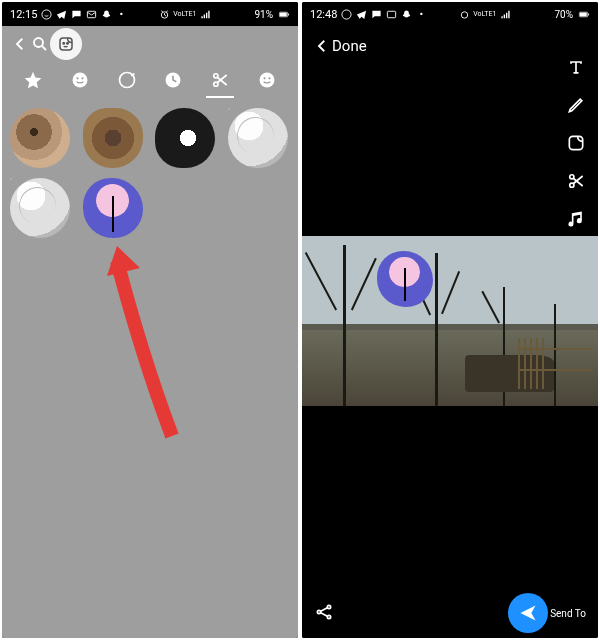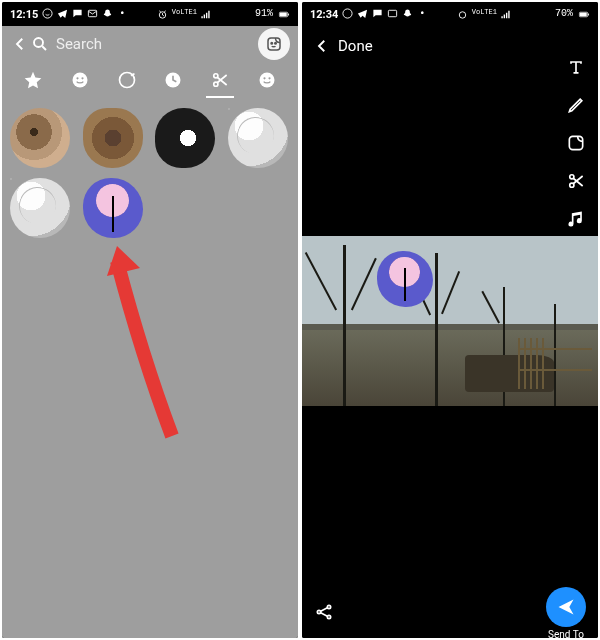--- a/index.html
+++ b/index.html
@@ -26,22 +26,22 @@
   .status-bar {
     height: 24px;
     background: #000;
     display: flex;
     align-items: center;
     padding: 0 8px;
     font-size: 11px;
     color: #fff;
     justify-content: space-between;
   }
-  .status-left { display: flex; gap: 3px; align-items: flex-start; font-weight: bold; }
-  .status-right { display: flex; gap: 3px; align-items: flex-start; font-family: Liberation Mono, monospace; }
+  .status-left { display: flex; gap: 3px; align-items: flex-end; }
+  .status-right { display: flex; gap: 3px; align-items: center; }
   .status-ico { width: 12px; height: 12px; display:inline-flex; align-items:center; justify-content:center; }
   .battery-text { font-size: 10px; margin-right:2px;margin-left:40px;}
 
   
   .left-body {
     background: #9e9e9e;
     height: calc(100% - 24px);
     position: relative;
   }
   .left-header {
@@ -123,21 +123,21 @@
     background: #000;
     position: relative;
   }
   .right-header {
     height: 40px;
     display: flex; align-items:center;
     padding: 0 10px;
     color: #fff;
   }
   .back-chev { width:20px; height:20px; display:flex; align-items:center; justify-content:center;}
-  .done-text { font-size: 15px; color:#fff; margin-left:6px;}
+  .done-text { font-size: 15px; color:#fff; }
 
   .tool-column {
     position: absolute;
     right: 8px; top: 30px;
     width: 28px;
     display: flex; flex-direction:column;
     gap: 16px;
     align-items:center;
   }
   .tool { width:22px; height:22px; color:#fff; display:flex; align-items:center; justify-content:center;}
@@ -181,21 +181,21 @@
 
   .bottom-bar {
     position:absolute; left:0; right:0; bottom:0;
     height:50px;
     display:flex; align-items:center;
     padding: 0 12px;
   }
   .share-ico { width:22px; height:22px; color:#fff;}
   .send {
     margin-left:auto;
-    display:flex; flex-direction:column; align-items:center;
+    display:flex; flex-direction:row; align-items:center;
     gap:2px;
   }
   .send-btn {
     width:40px; height:40px; border-radius:50%;
     background:#1e90ff;
     display:flex; align-items:center; justify-content:center;
   }
   .send-label { font-size:10px; color:#fff;}
 
   svg { display:block; }
@@ -266,21 +266,20 @@
         <svg viewBox="0 0 24 24" width="18" height="18" fill="none" stroke="#fff" stroke-width="2.5">
             <path d="M15 5l-7 7 7 7"></path>
           </svg>
       </span>
       <span class="search-ico">
         <svg viewBox="0 0 24 24" width="18" height="18" fill="none" stroke="#fff" stroke-width="2.5">
             <circle cx="10" cy="10" r="6"></circle>
             <path d="M20 20l-5-5"></path>
           </svg>
       </span>
-      <span class="search-text" placeholder="Search">Search</span>
       <span class="create-btn">
         <svg viewBox="0 0 24 24" width="18" height="18" fill="none" stroke="#555" stroke-width="2">
             <rect x="4" y="4" width="16" height="16" rx="4"></rect>
             <path d="M14 4c0 4 2 6 6 6"></path>
             <circle cx="9" cy="11" r="1" fill="#555"></circle>
             <circle cx="14" cy="11" r="1" fill="#555"></circle>
             <path d="M9 15c1 1 4 1 5 0"></path>
           </svg>
       </span>
     </div>
@@ -345,21 +344,21 @@
       </defs>
       <path d="M70 190 Q 40 110 15 15" stroke="#e53935" stroke-width="14" fill="none"></path>
       <path d="M5 30 L15 0 L38 22 z" fill="#e53935"></path>
     </svg>
   </div>
 </div>
 
 <div class="phone">
   <div class="status-bar">
     <div class="status-left">
-      <span>12:34</span>
+      <span>12:48</span>
       <span class="status-ico">
         <svg viewBox="0 0 24 24" width="11" height="11" fill="#fff">
             <circle cx="12" cy="12" r="10" fill="none" stroke="#fff" stroke-width="2"></circle>
           </svg>
       </span>
       <span class="status-ico">
         <svg viewBox="0 0 24 24" width="11" height="11" fill="#fff">
             <path d="M2 12l20-8-4 18-6-5-4 4z"></path>
           </svg>
       </span>

